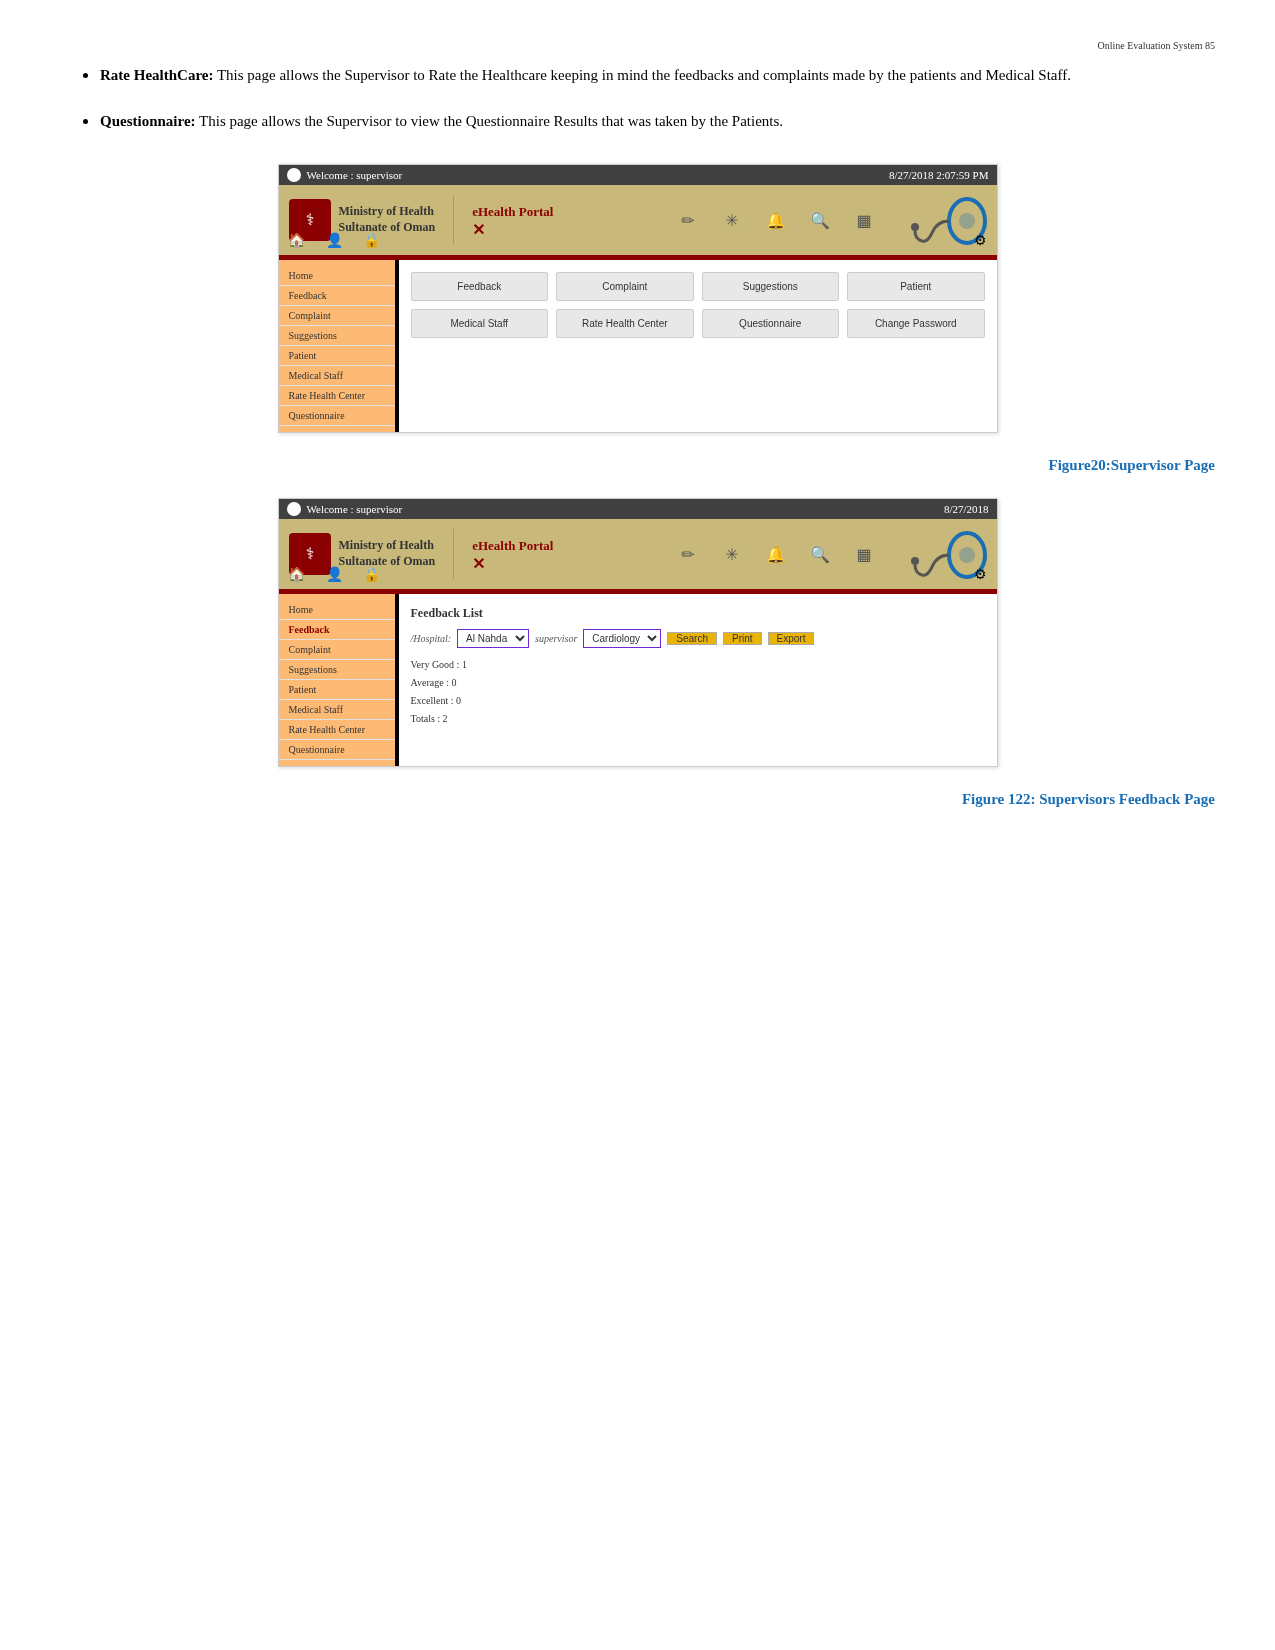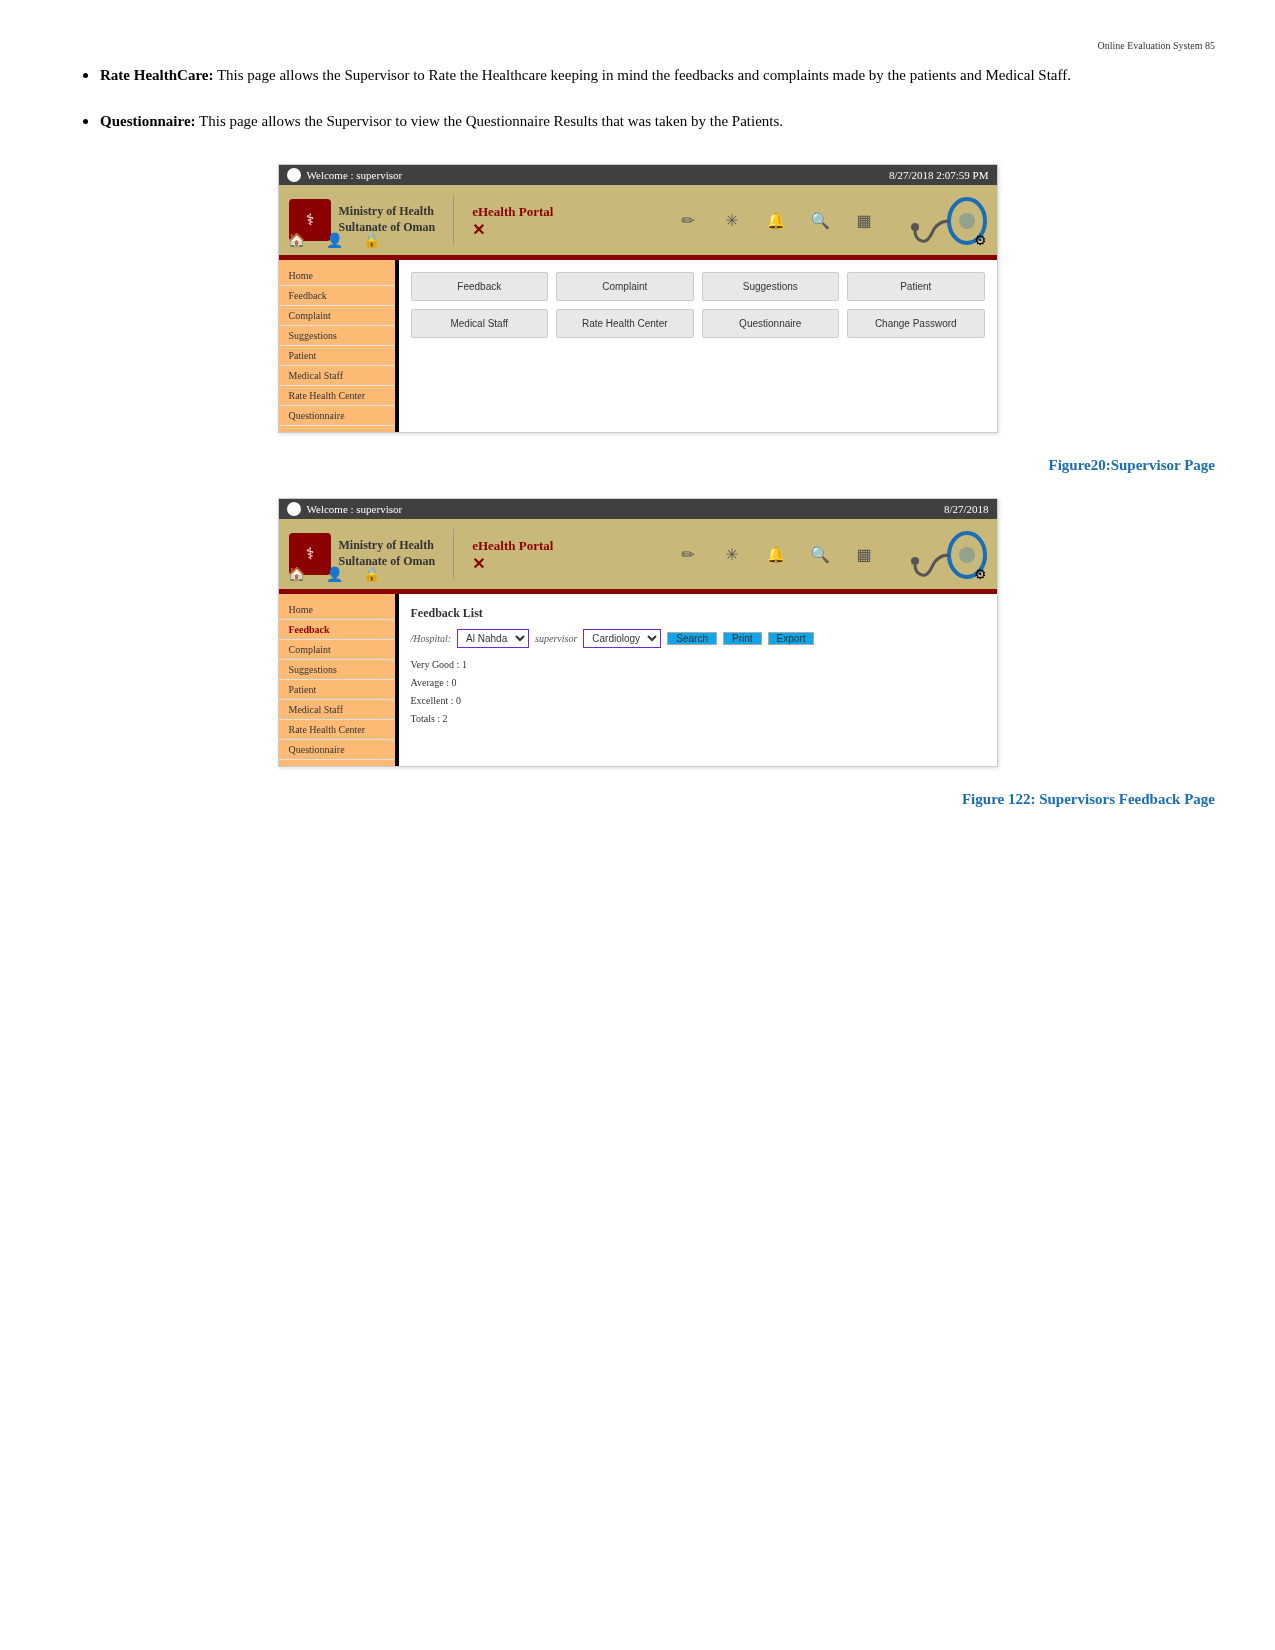--- a/index.html
+++ b/index.html
@@ -198,21 +198,21 @@
       font-size: 10px;
       padding: 2px 4px;
       border: 1px solid #6d28d9;
       background: #fff;
       color: #333;
     }
     .filter-btn {
       font-size: 10px;
       padding: 0 8px;
       border: 1px solid #aaa;
-      background: #0ea5e9;
+      background: #eab308;
       cursor: pointer;
       color: #333;
     }
     .feedback-stats {
       font-size: 10px;
       line-height: 1.8;
       color: #333;
     }
   </style>
 </head>

